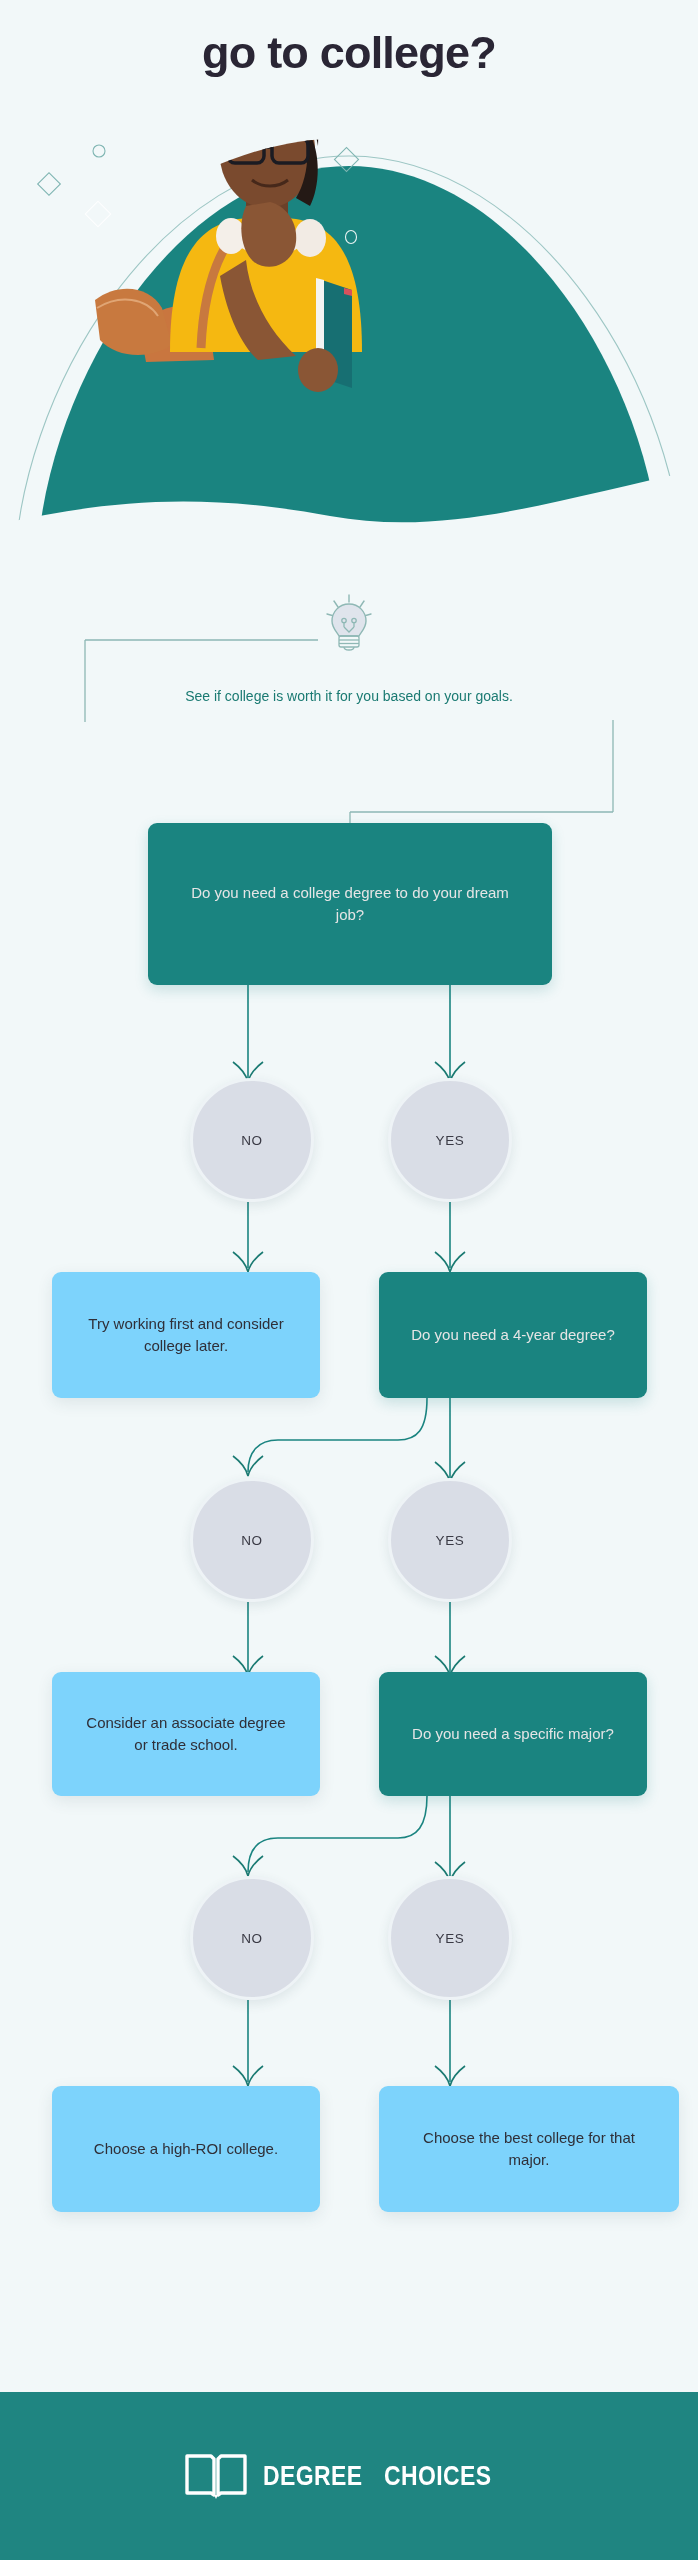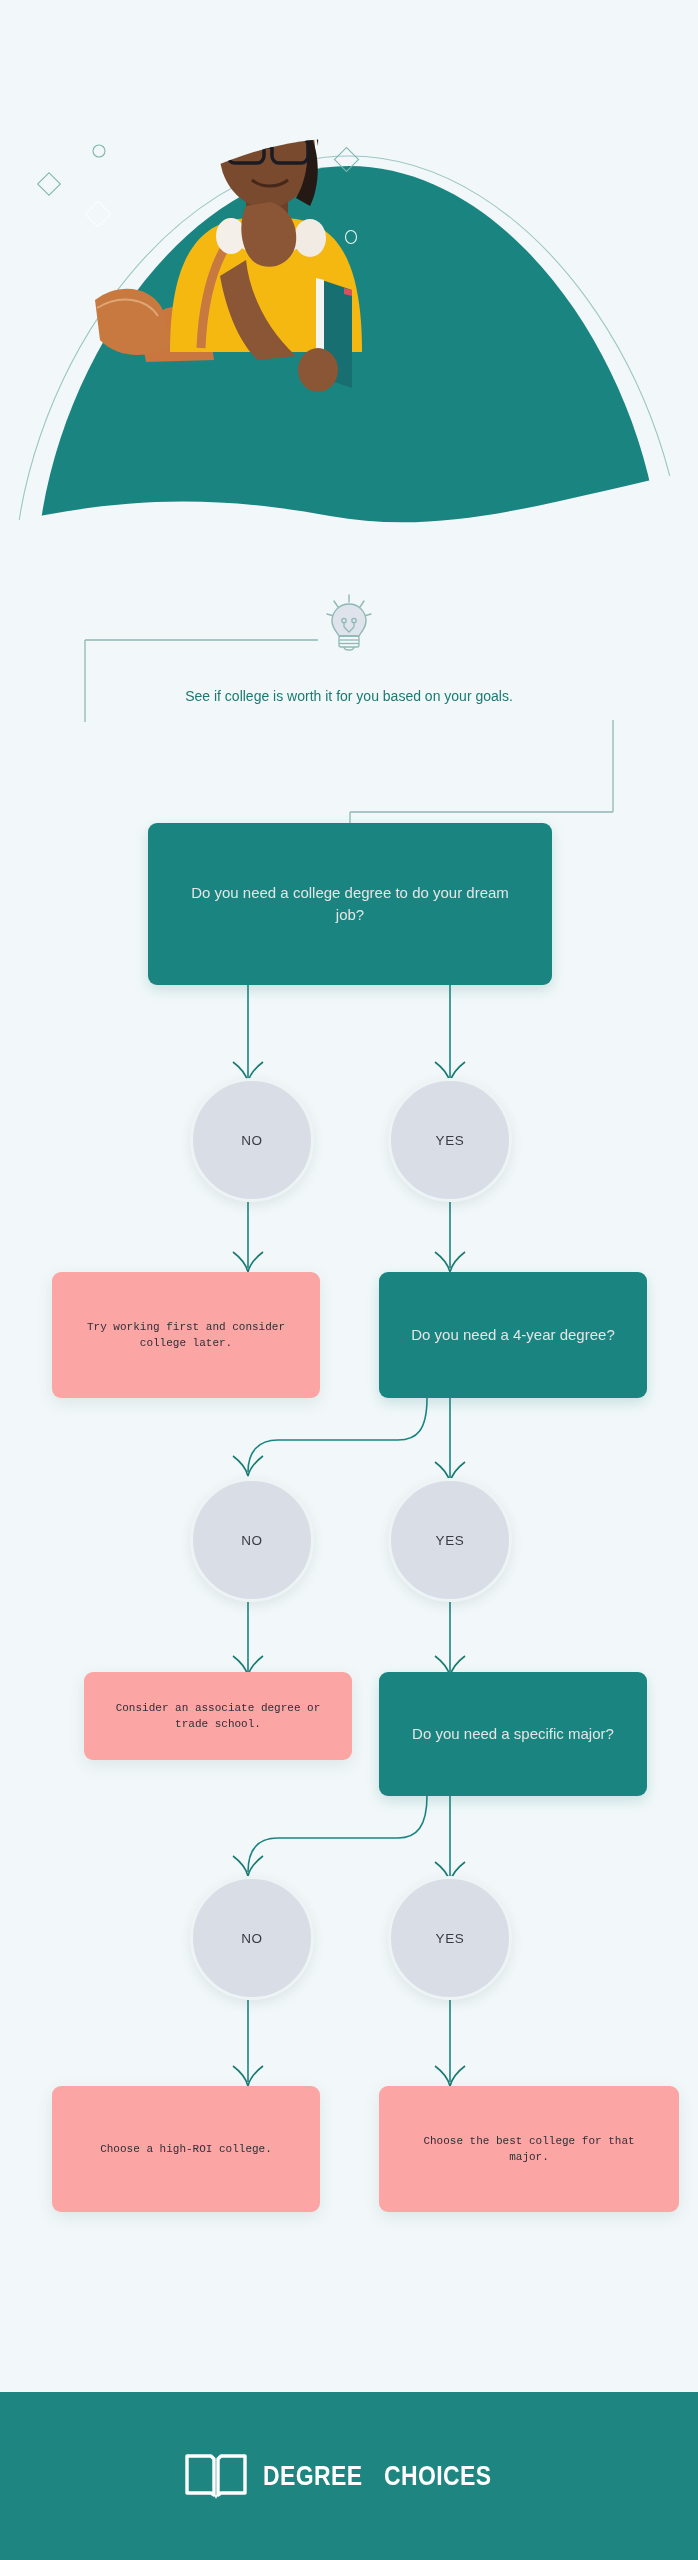--- a/index.html
+++ b/index.html
@@ -35,24 +35,23 @@
     text-align:center; border-radius:9px;
   }
   .node span { display:block; }
 
   .q-box {
     background:#1a8480; color:#e5e5e5;
     font-size:15px; line-height:1.45; font-weight:400;
     box-shadow:0 5px 14px rgba(26,132,128,0.20);
   }
   .a-box {
-    background:#fca5a5; color:#2f2f38;
-    font-size:11px; line-height:1.48; font-weight:400;
+    background:#7dd3fc; color:#2f2f38;
+    font-size:15px; line-height:1.48; font-weight:400;
     box-shadow:0 5px 16px rgba(40,70,80,0.10);
-    font-family:Liberation Mono, monospace;
   }
   .circle {
     background:#d9dde6; color:#3a3a45; border-radius:50%;
     font-size:13.5px; letter-spacing:0.6px; font-weight:400;
     box-shadow:0 4px 12px rgba(40,70,80,0.10);
     border:3px solid #eef3f6;
   }
 
   .subtitle {
     position:absolute; text-align:center;
@@ -136,20 +135,21 @@
 
       <path d="M322,280 L352,290 L352,388 L322,378 Z" fill="#176f72"></path>
       <path d="M316,278 L324,280 L324,376 L316,374 Z" fill="#f4f4f2"></path>
       <path d="M344,288 L352,290 L352,296 L344,294 Z" fill="#d8515c"></path>
 
       <ellipse cx="318" cy="370" rx="20" ry="22" fill="#8a5635"></ellipse>
     </g>
   </svg>
 
   <div class="hero-title">
+    <div>go to college?</div>
   </div>
 </div>
 
 <svg class="flow" viewBox="0 0 698 2560">
   <defs>
     <style>
       .ln { fill:none; stroke:#1a8480; stroke-width:1.6; }
       .lnp { fill:none; stroke:#8db7b4; stroke-width:1.3; }
       .arw { fill:none; stroke:#1a7a72; stroke-width:1.6; }
     </style>
@@ -234,21 +234,21 @@
   <span>Do you need a 4-year degree?</span>
 </div>
 
 <div class="node circle" style="left:190px; top:1478px; width:124px; height:124px; z-index:6;">
   <span>NO</span>
 </div>
 <div class="node circle" style="left:388px; top:1478px; width:124px; height:124px; z-index:6;">
   <span>YES</span>
 </div>
 
-<div class="node a-box" style="left:52px; top:1672px; width:268px; height:88px; padding:0 26px; z-index:6;margin-left:32px;">
+<div class="node a-box" style="left:52px; top:1672px; width:268px; height:124px; padding:0 26px; z-index:6;">
   <span>Consider an associate degree or trade school.</span>
 </div>
 <div class="node q-box" style="left:379px; top:1672px; width:268px; height:124px; padding:0 26px; z-index:6;">
   <span>Do you need a specific major?</span>
 </div>
 
 <div class="node circle" style="left:190px; top:1876px; width:124px; height:124px; z-index:6;">
   <span>NO</span>
 </div>
 <div class="node circle" style="left:388px; top:1876px; width:124px; height:124px; z-index:6;">

